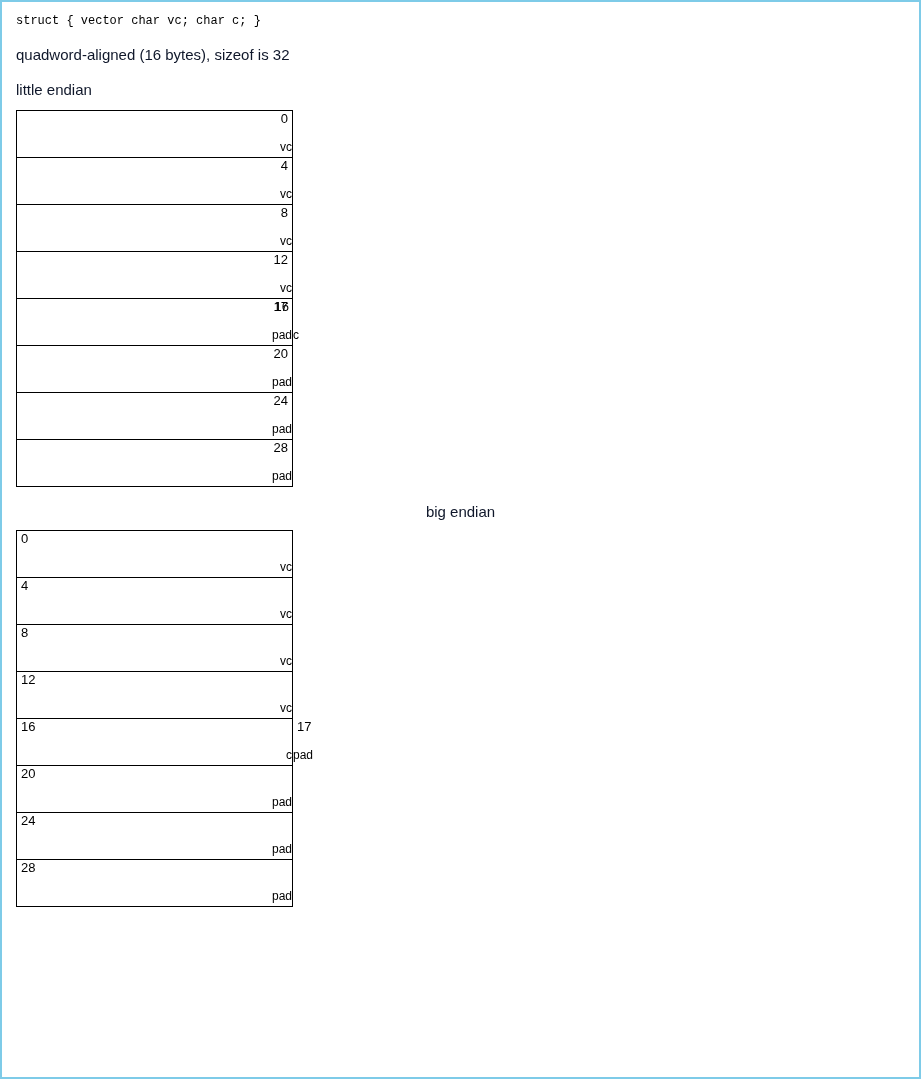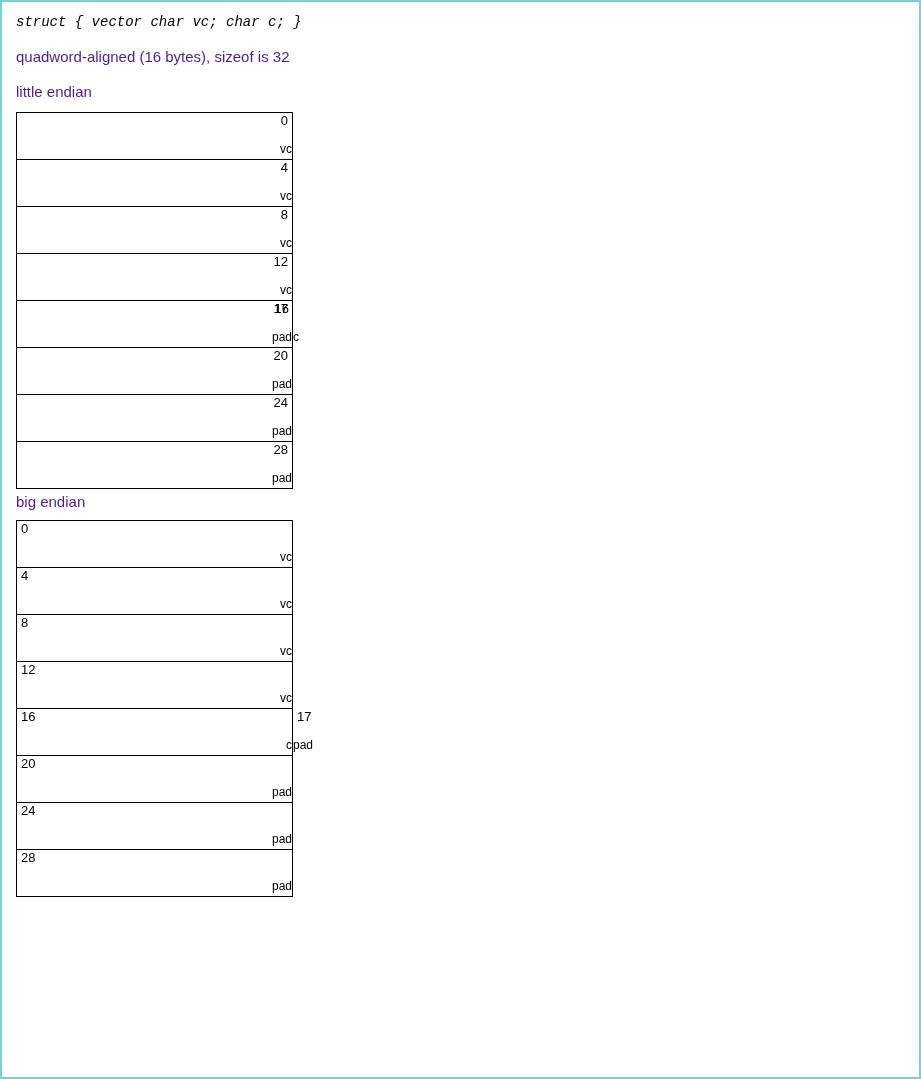--- a/index.html
+++ b/index.html
@@ -15,38 +15,38 @@
   .page {
     box-sizing: border-box;
     width: 921px;
     height: 1079px;
     border: 2px solid #7ecbe8;
     background: #ffffff;
     padding: 10px 14px;
   }
   .struct-decl {
     font-family: "Liberation Mono", monospace;
-    font-size: 14px;
+    font-size: 12px;
     color: #000;
     margin: 2px 0 18px 0;
     white-space: pre;
-    font-style: italic;
   }
   .note {
     font-size: 15px;
-    color: #4c1d95;
+    color: #0f172a;
     margin: 0 0 18px 0;
   }
   .note.endian {
     margin-top: 0;
     margin-bottom: 12px;
   }
   .note.endian-second {
-    margin-top: 4px;
+    margin-top: 16px;
     margin-bottom: 10px;
+    text-align: center;
   }
   .layout {
     border-collapse: collapse;
     width: 277px;
     table-layout: fixed;
   }
   .layout td {
     border: 1px solid #000;
     height: 46px;
     vertical-align: top;

